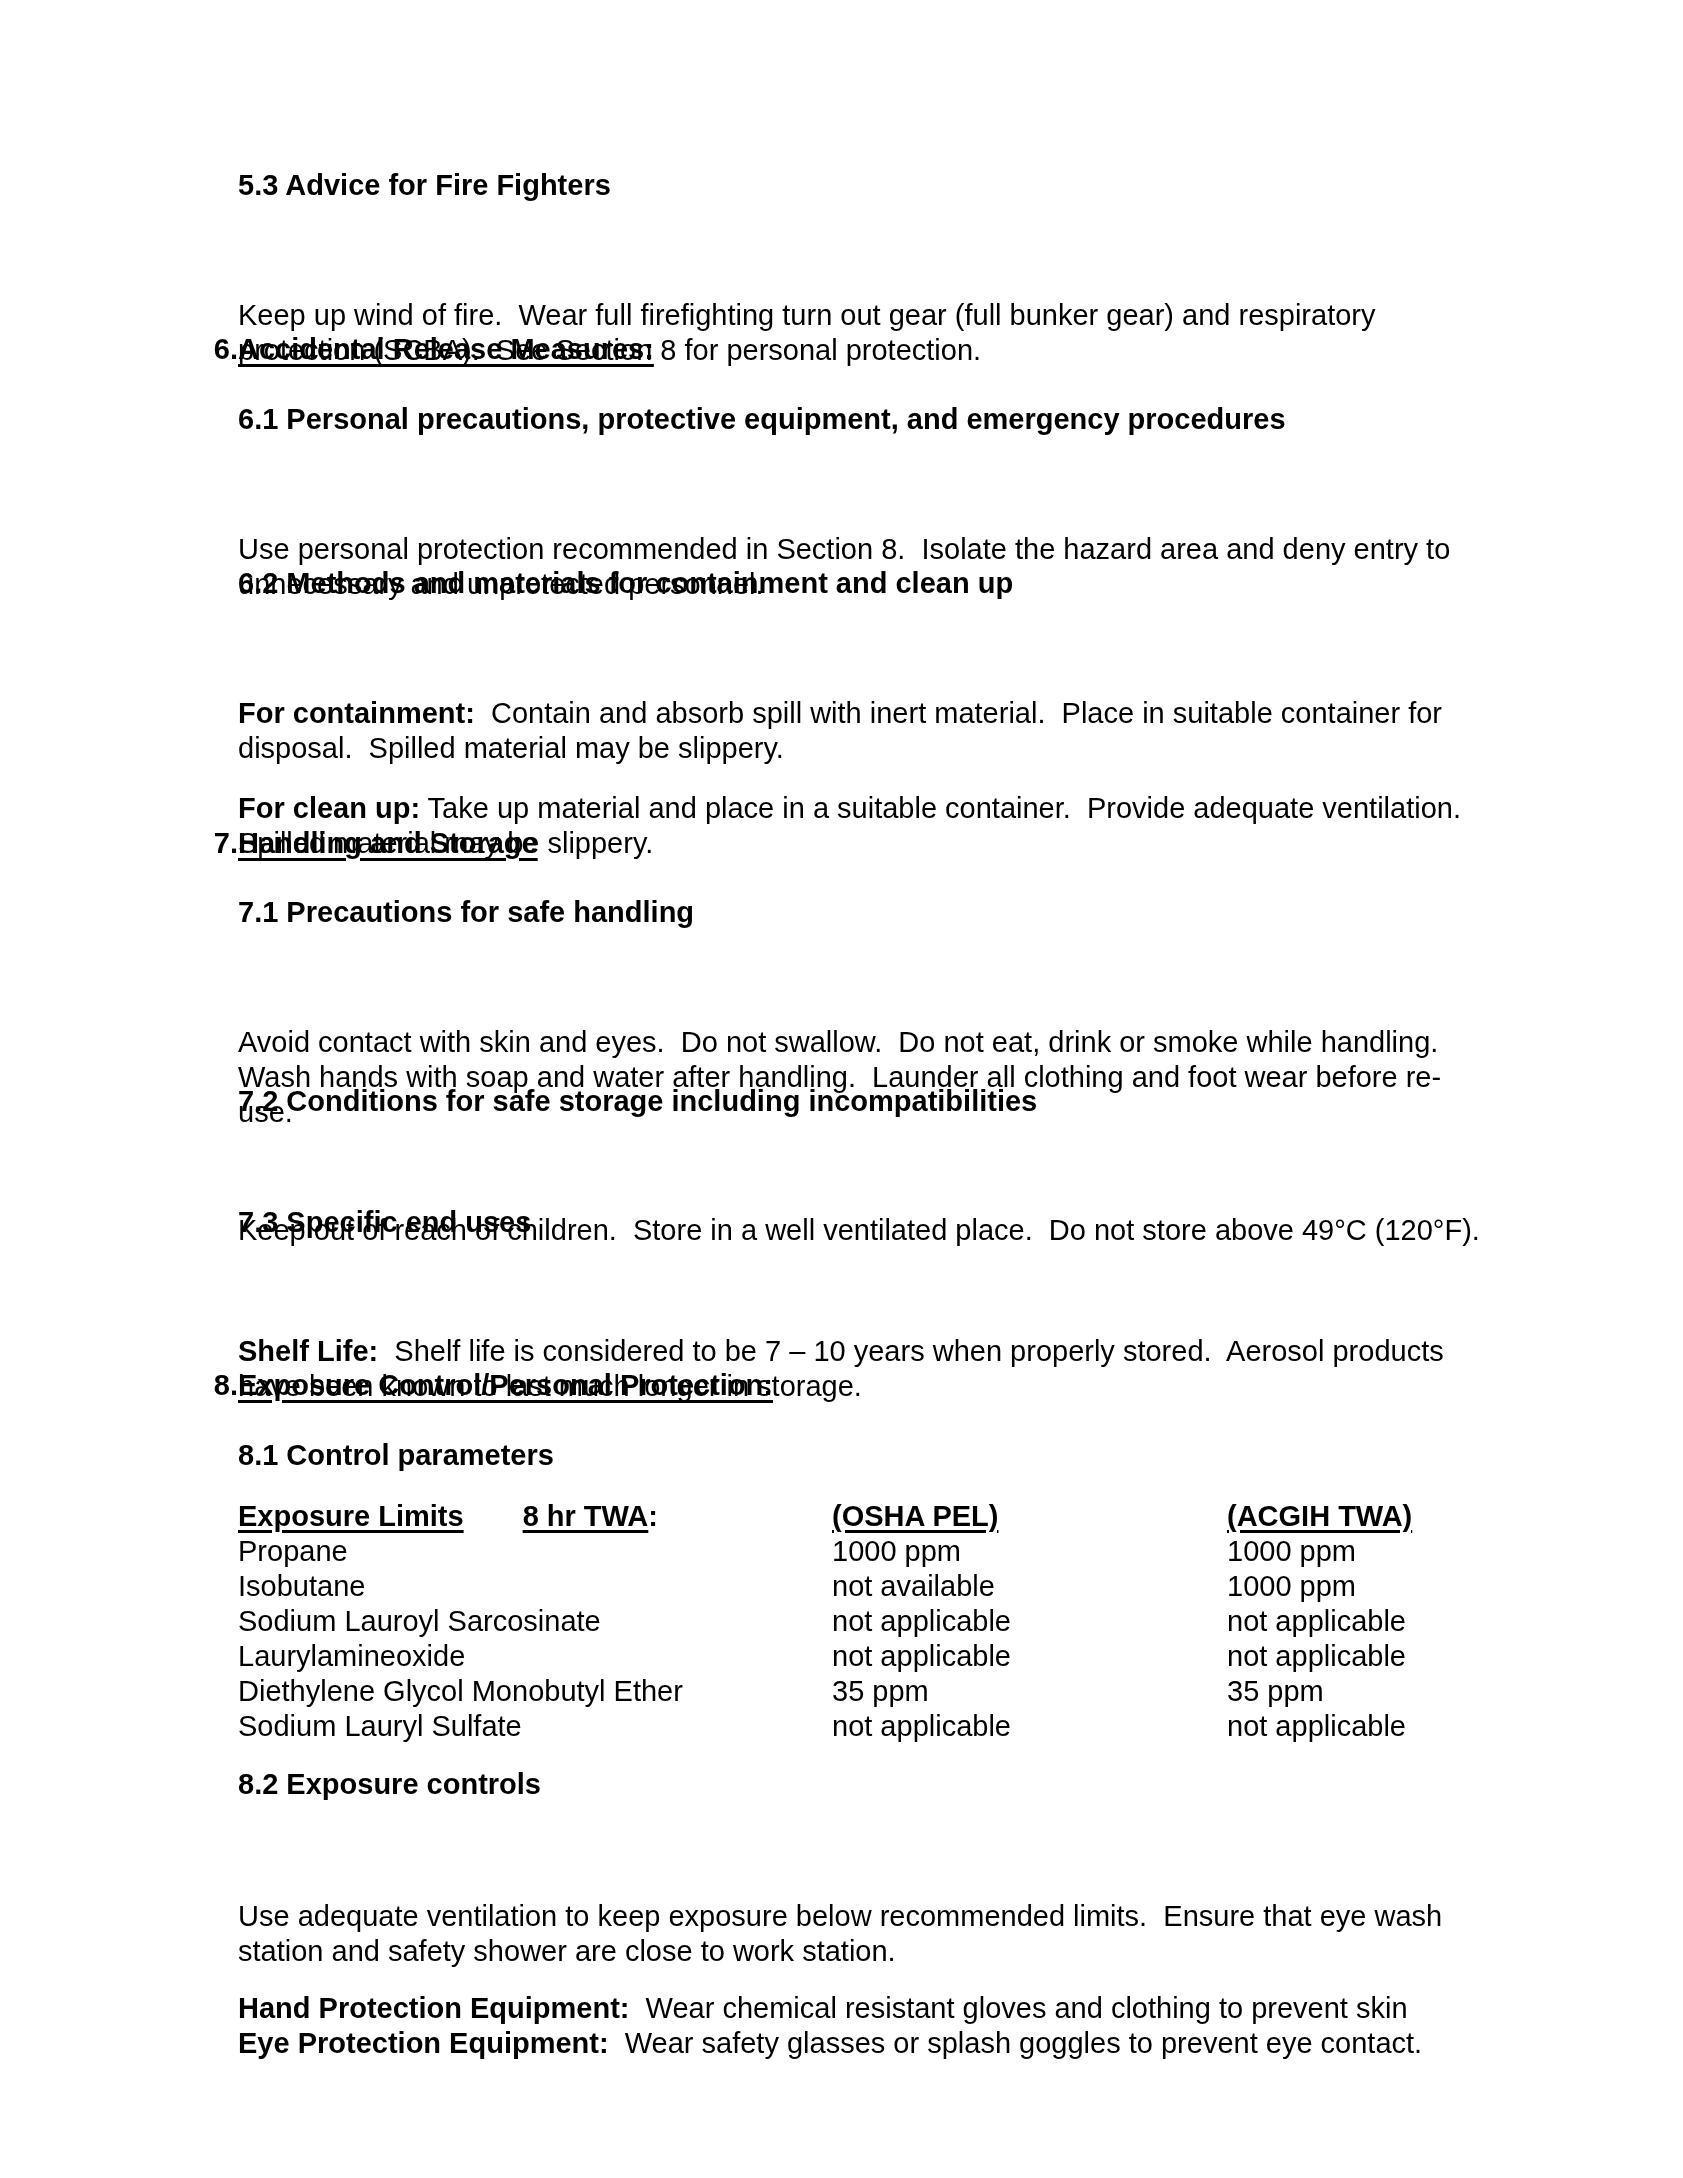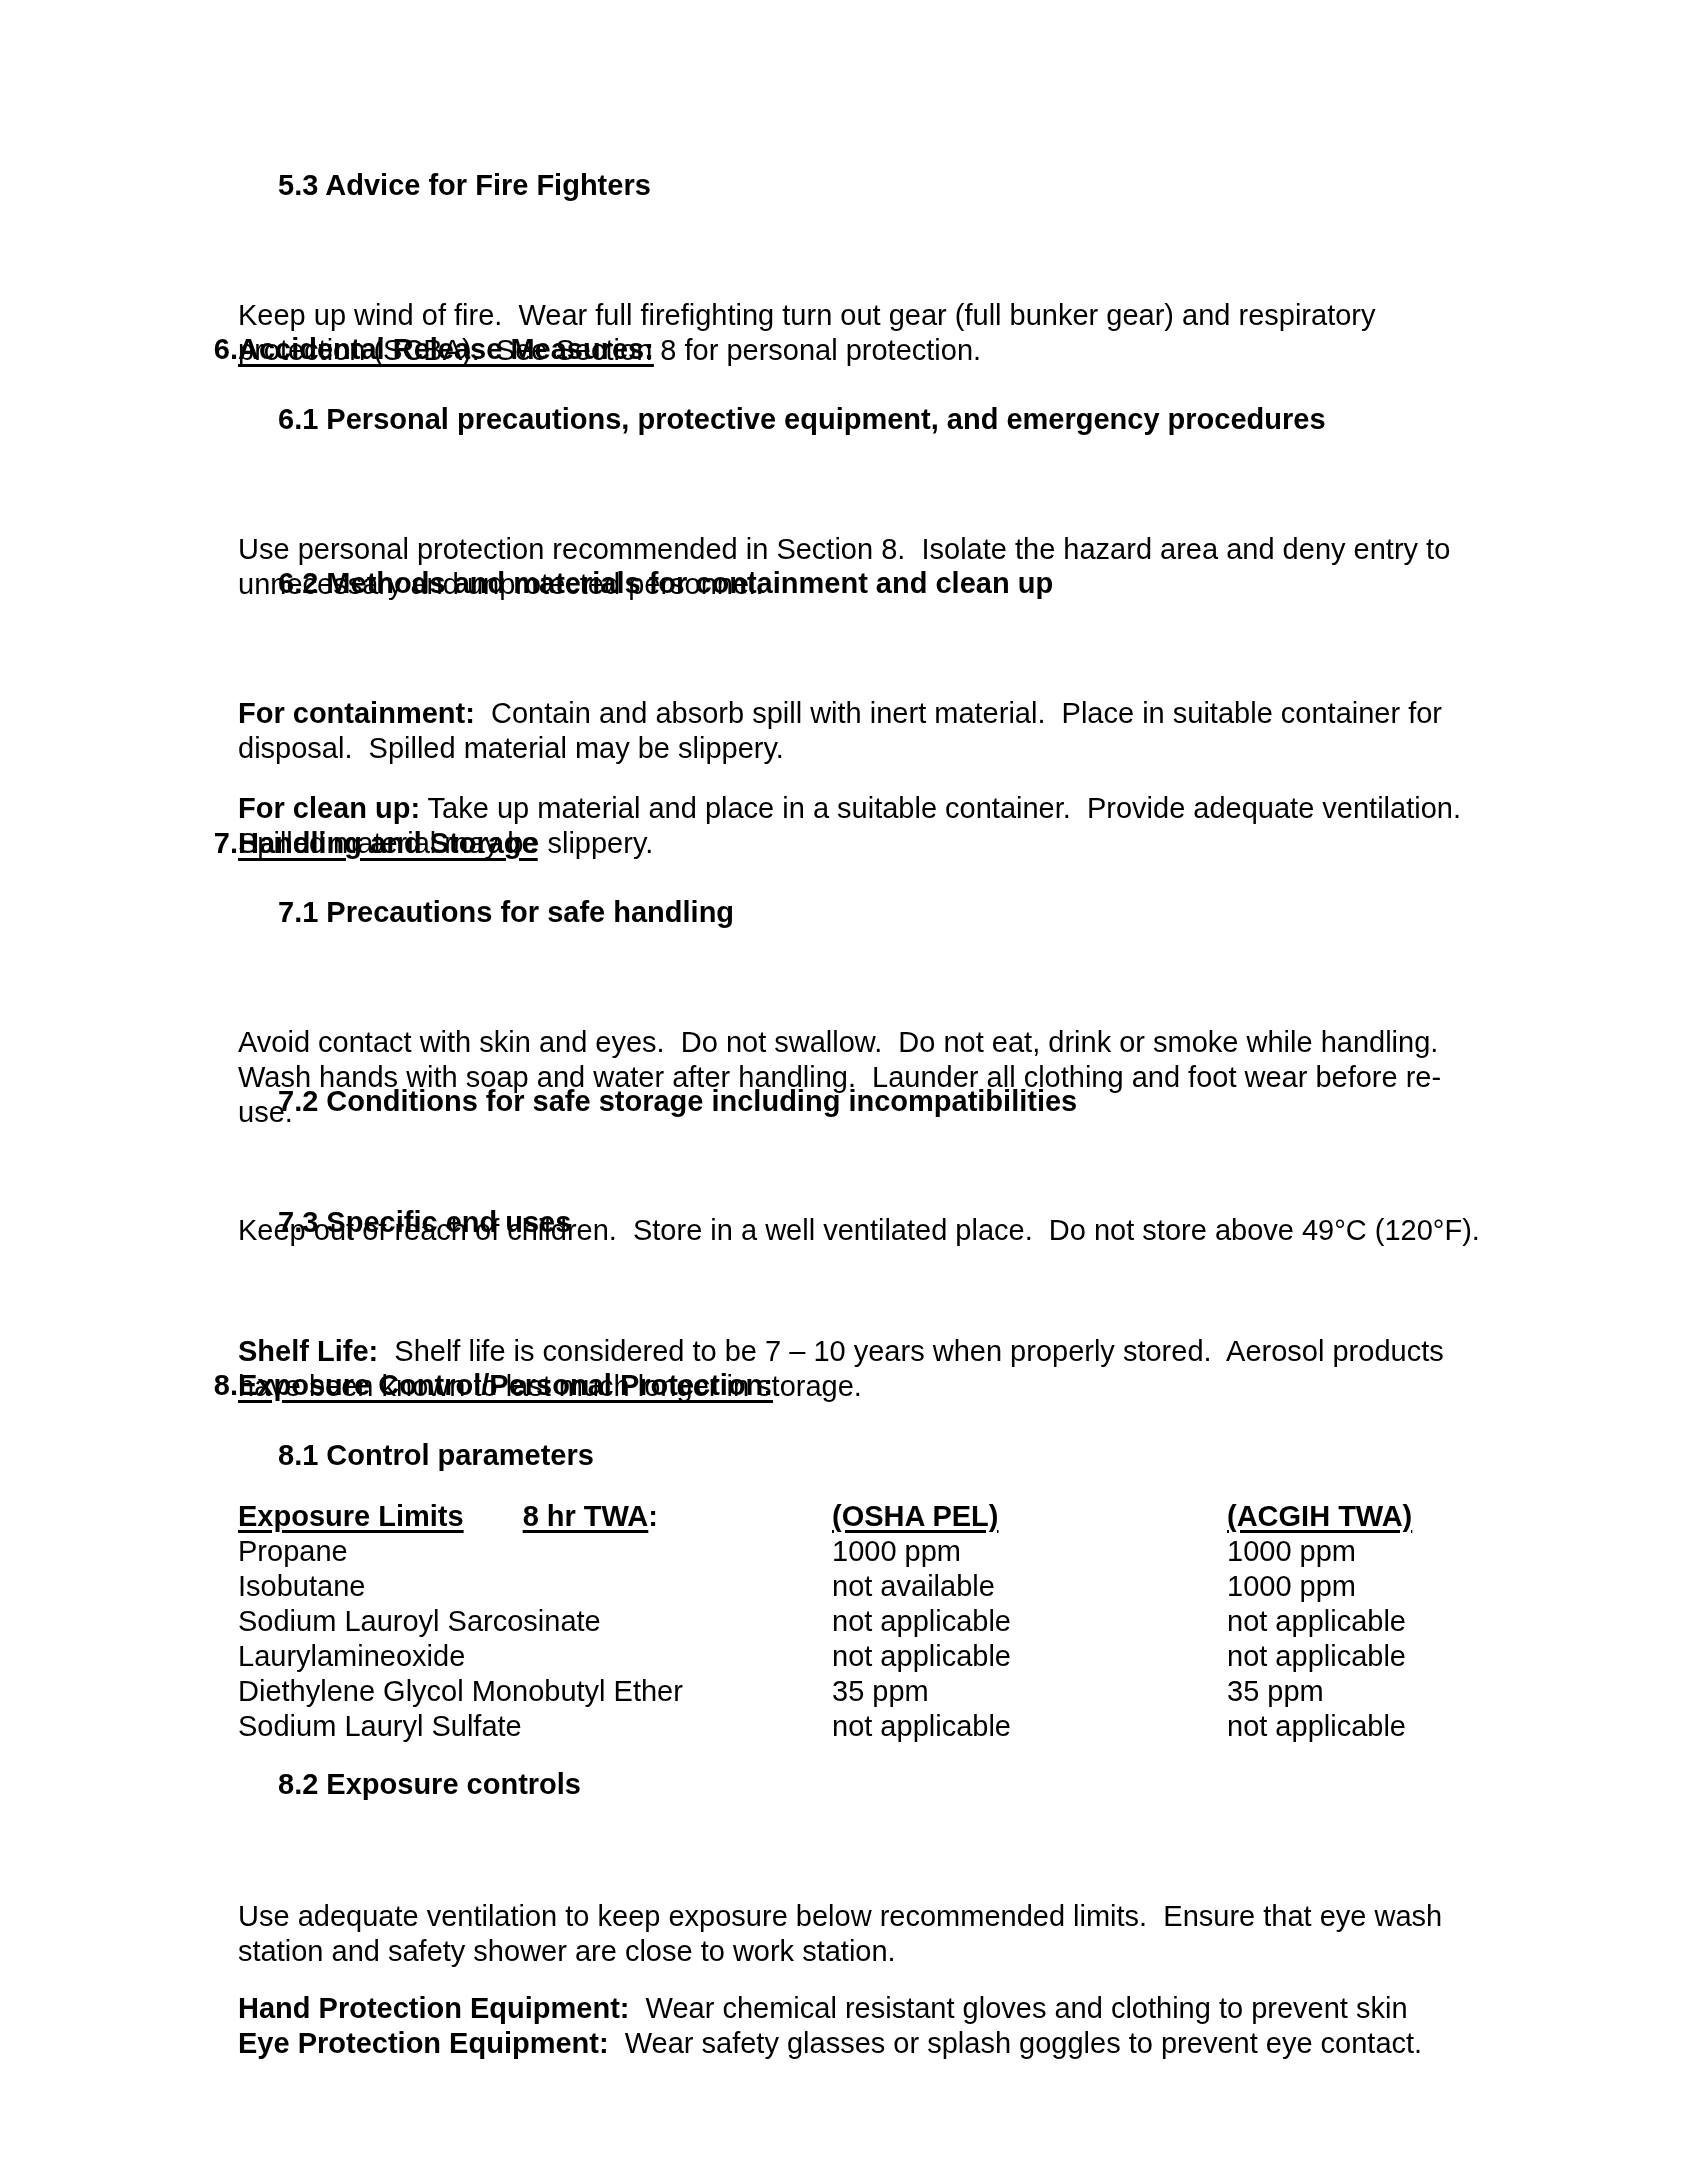--- a/index.html
+++ b/index.html
@@ -1,19 +1,19 @@
 <!DOCTYPE html>
 <html><head>
 <meta charset="utf-8">
 <style>
   html, body { margin: 0; padding: 0; background: #ffffff; }
   body { width: 1683px; height: 2178px; position: relative; overflow: hidden;
          font-family: "Liberation Sans", sans-serif; color: #000; font-size: 29px; line-height: 35px; }
   .blk { position: absolute; left: 238px; white-space: nowrap; }
-  .h { font-weight: bold; margin-left: 40px; }
+  .h { font-weight: bold; }
   .sec { position: absolute; left: 188px; font-weight: bold; white-space: nowrap; text-align: right; }
   .sec .num { display: inline-block; width: 50px; }
   .sec .title { text-decoration: underline; text-decoration-thickness: 3px; text-underline-offset: 5px; }
   .line { display: block; }
   b { font-weight: bold; }
   .tbl { position: absolute; left: 238px; top: 1499px; }
   .tr { position: relative; height: 35px; white-space: nowrap; }
   .c1 { position: absolute; left: 0; }
   .c2 { position: absolute; left: 594px; }
   .c3 { position: absolute; left: 989px; text-align: right; }

